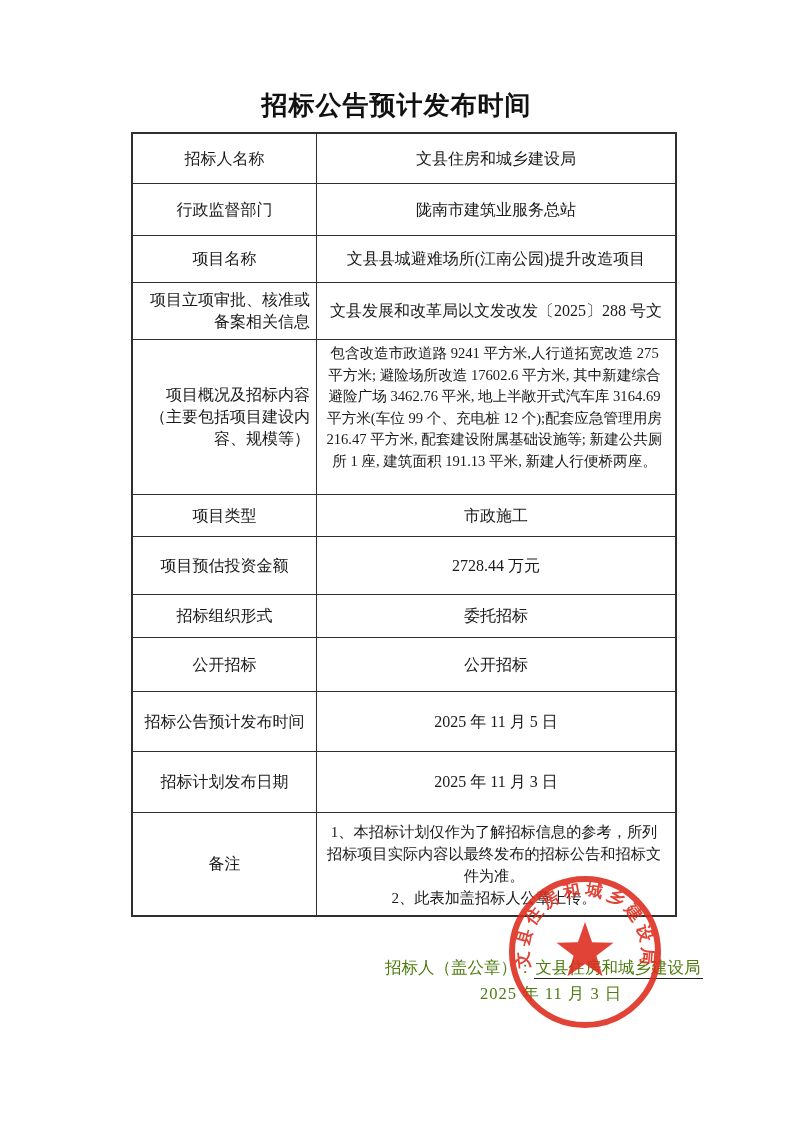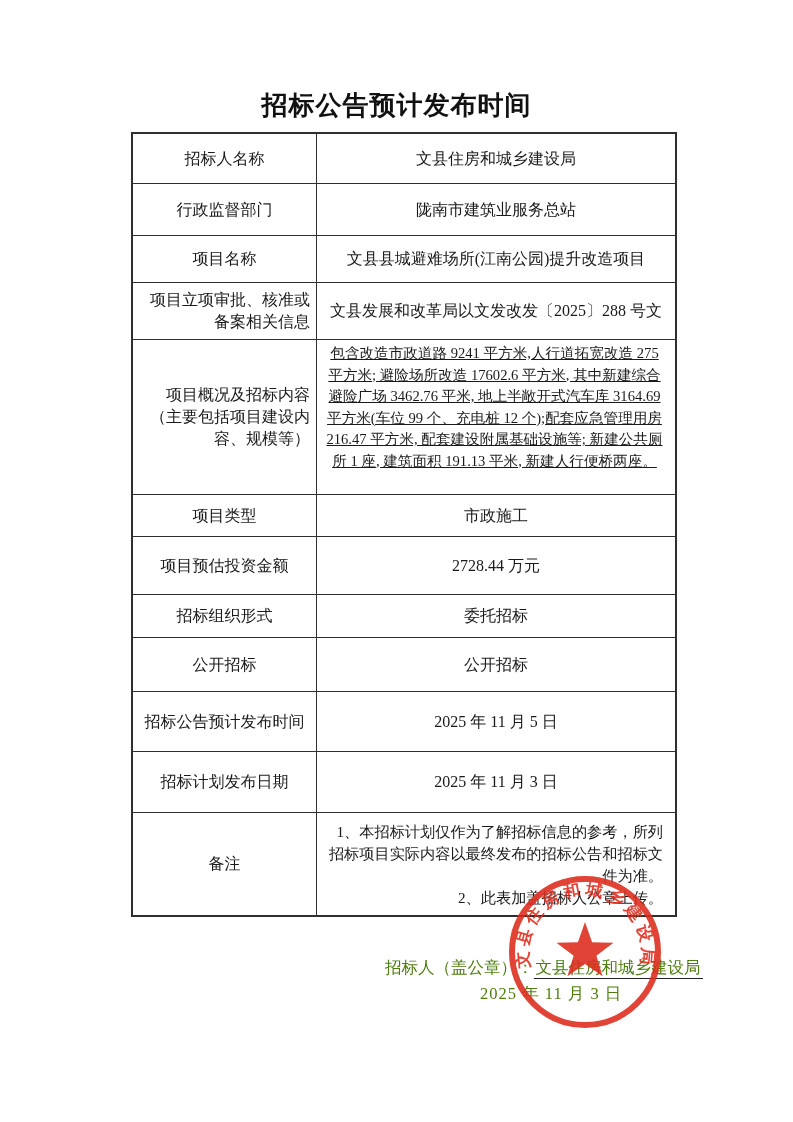--- a/index.html
+++ b/index.html
@@ -50,28 +50,27 @@
     text-align: center;
     font-size: 16px;
     line-height: 22px;
     padding: 2px 6px;
   }
   .t-value.paragraph {
     font-size: 14.6px;
     line-height: 21.5px;
     padding: 3px 11px 3px 8px;
     display: block;
-    text-decoration: underline;
   }
   .t-value.notes {
     display: block;
     font-size: 15.2px;
     line-height: 22px;
     padding: 8px 12px 4px 8px;
-    text-align: right;
+    text-align: center;
   }
   .sig-block {
     position: absolute;
     left: 385px; top: 958px;
     font-size: 16.5px;
     line-height: 20px;
     color: #4d7c0f;
   }
   .sig-line2 {
     margin-top: 6px;

